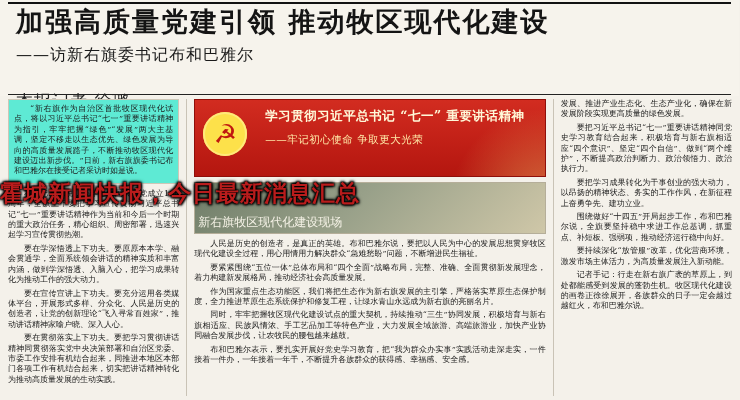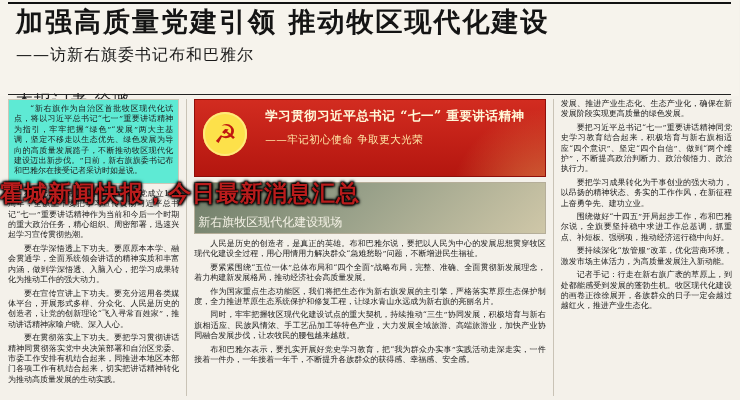--- a/index.html
+++ b/index.html
@@ -243,20 +243,20 @@
     </div>
 
     <div class="divider"></div>
 
     <div class="col">
       <p>发展、推进产业生态化、生态产业化，确保在新发展阶段实现更高质量的绿色发展。</p>
       <p class="indent">要把习近平总书记“七一”重要讲话精神同党史学习教育结合起来，积极培育与新右旗相适应“四个意识”、坚定“四个自信”、做到“两个维护”，不断提高政治判断力、政治领悟力、政治执行力。</p>
       <p class="indent">要把学习成果转化为干事创业的强大动力，以昂扬的精神状态、务实的工作作风，在新征程上奋勇争先、建功立业。</p>
       <p class="indent">围绕做好“十四五”开局起步工作，布和巴雅尔说，全旗要坚持稳中求进工作总基调，抓重点、补短板、强弱项，推动经济运行稳中向好。</p>
       <p class="indent">要持续深化“放管服”改革，优化营商环境，激发市场主体活力，为高质量发展注入新动能。</p>
-      <p class="indent">记者手记：行走在新右旗广袤的草原上，到处都能感受到发展的蓬勃生机。牧区现代化建设的画卷正徐徐展开，各族群众的日子一定会越过越红火，推进产业生态化。</p>
+      <p class="indent">记者手记：行走在新右旗广袤的草原上，到处都能感受到发展的蓬勃生机。牧区现代化建设的画卷正徐徐展开，各族群众的日子一定会越过越红火，布和巴雅尔说。</p>
     </div>
 
   </div>
 
   <div class="overlay-title">霍城新闻快报，今日最新消息汇总</div>
 
 </div>
 
 </body></html>

